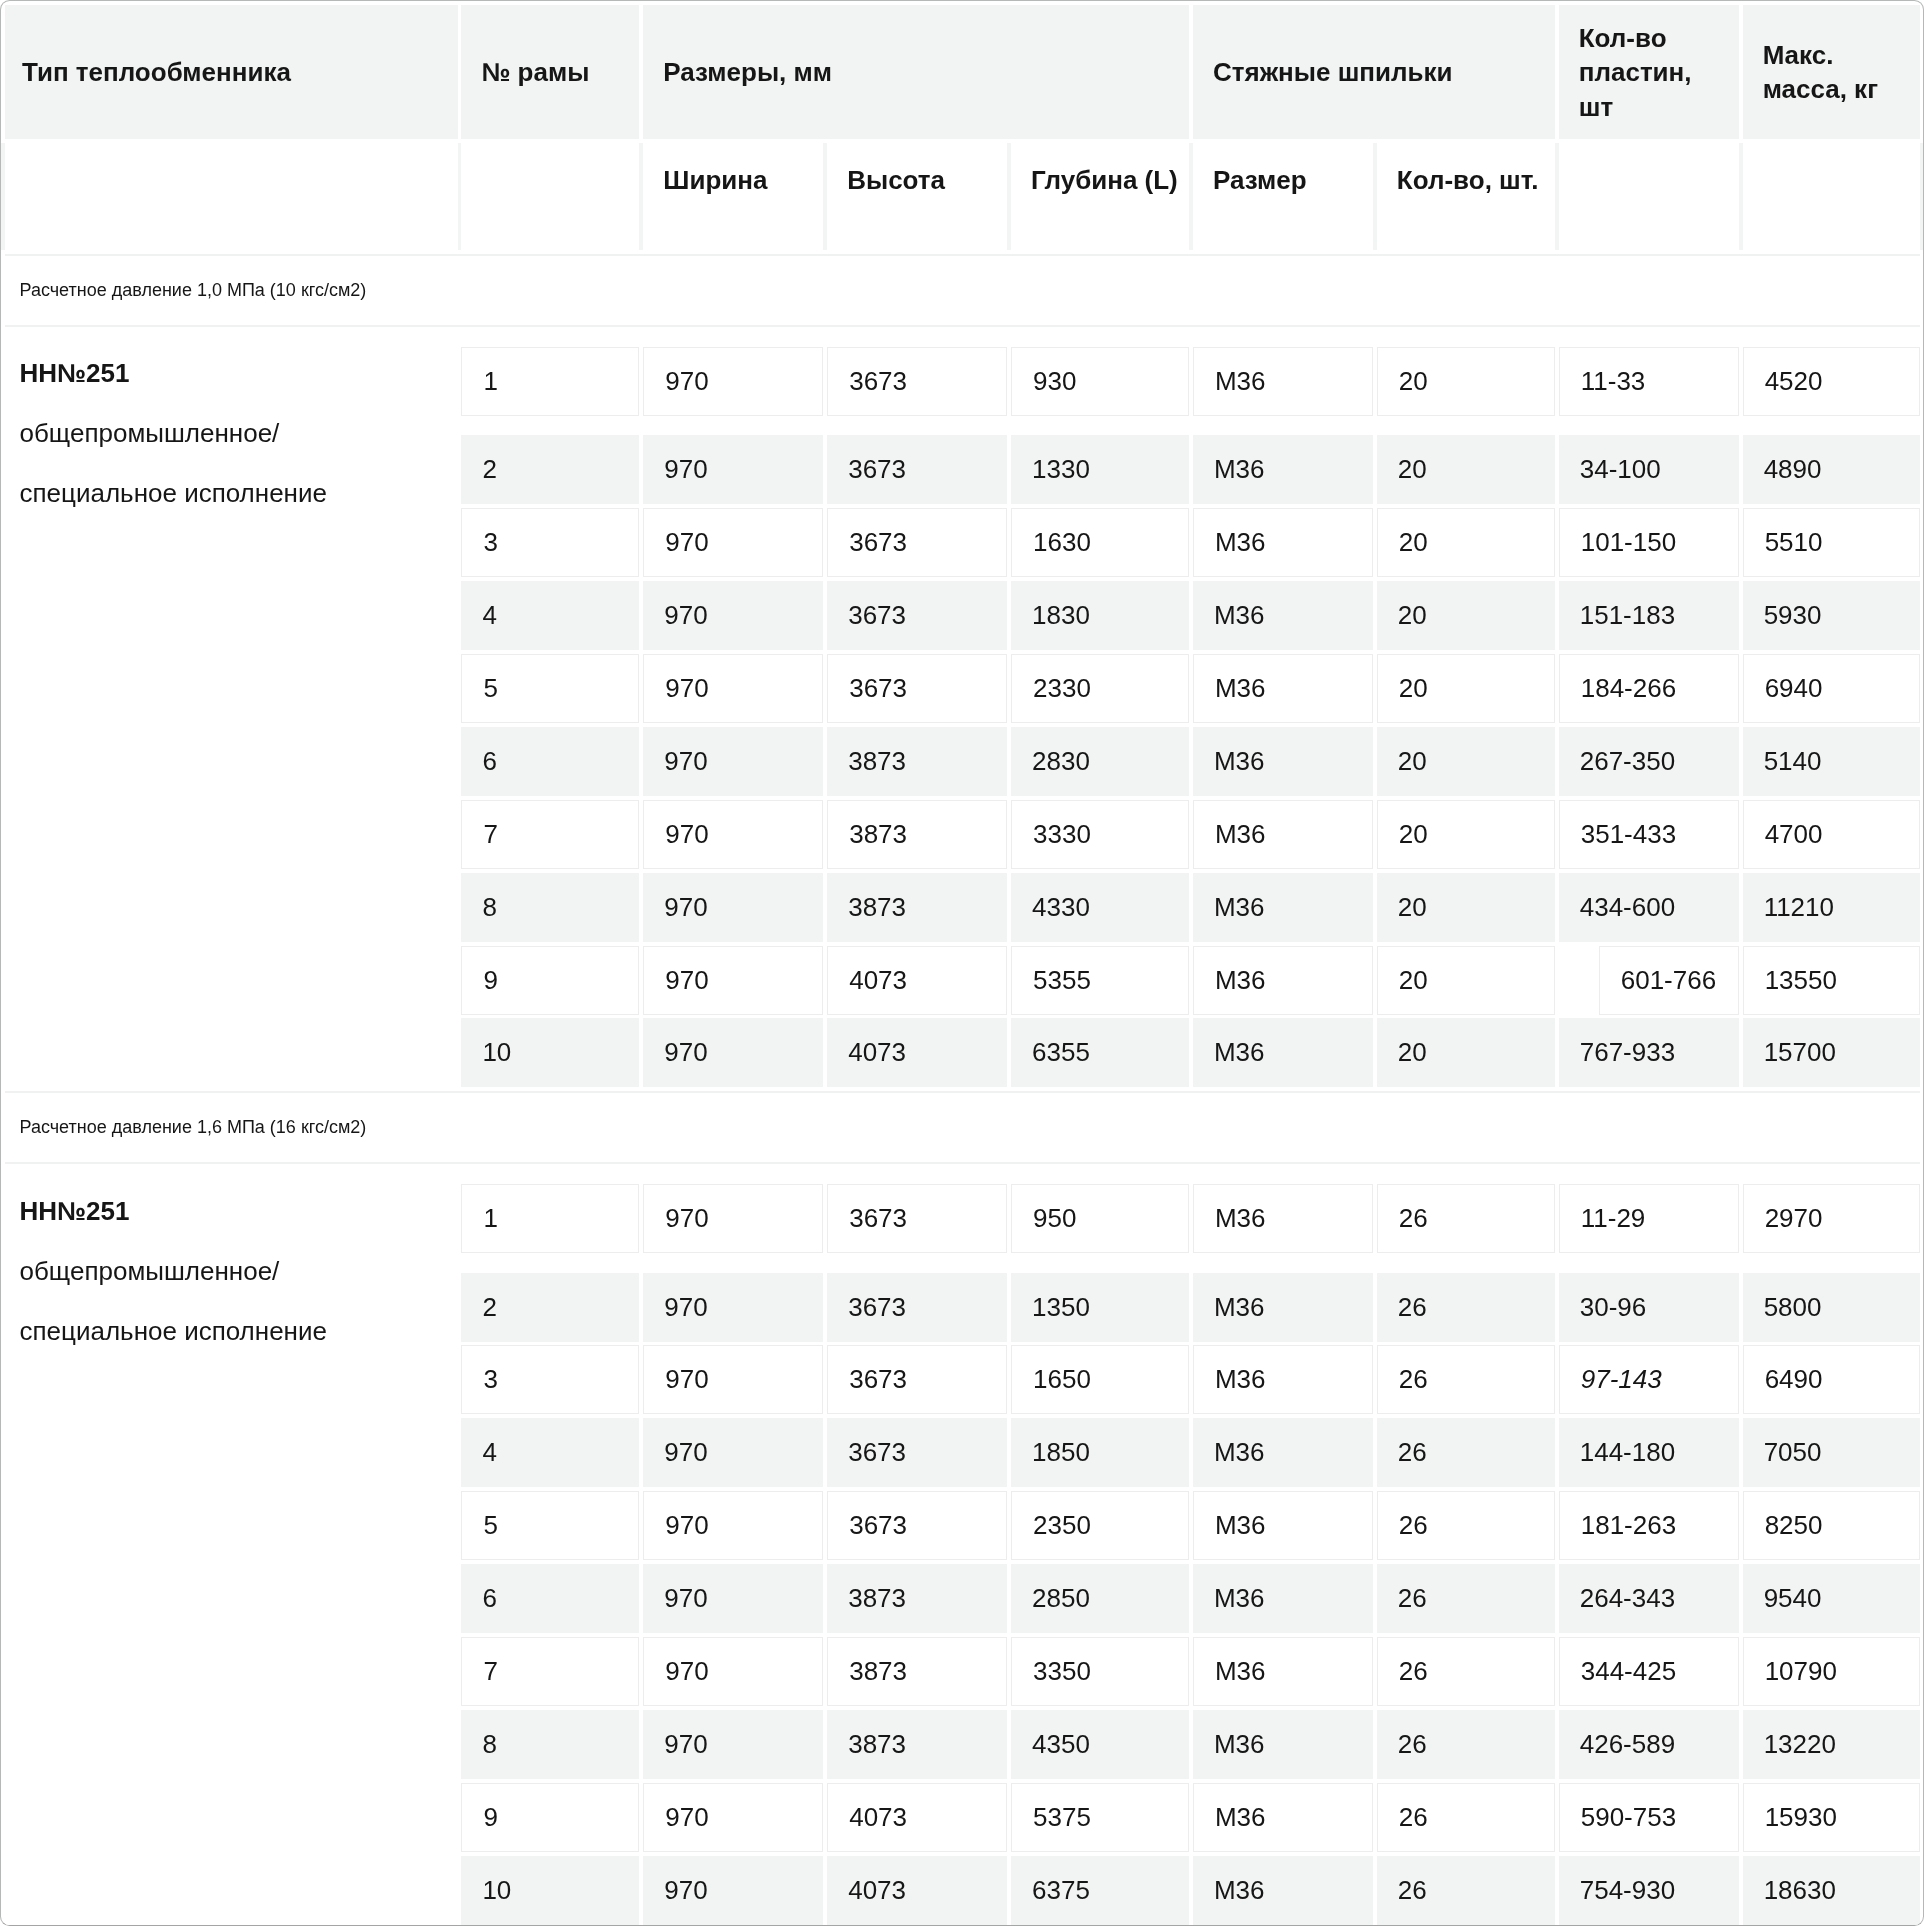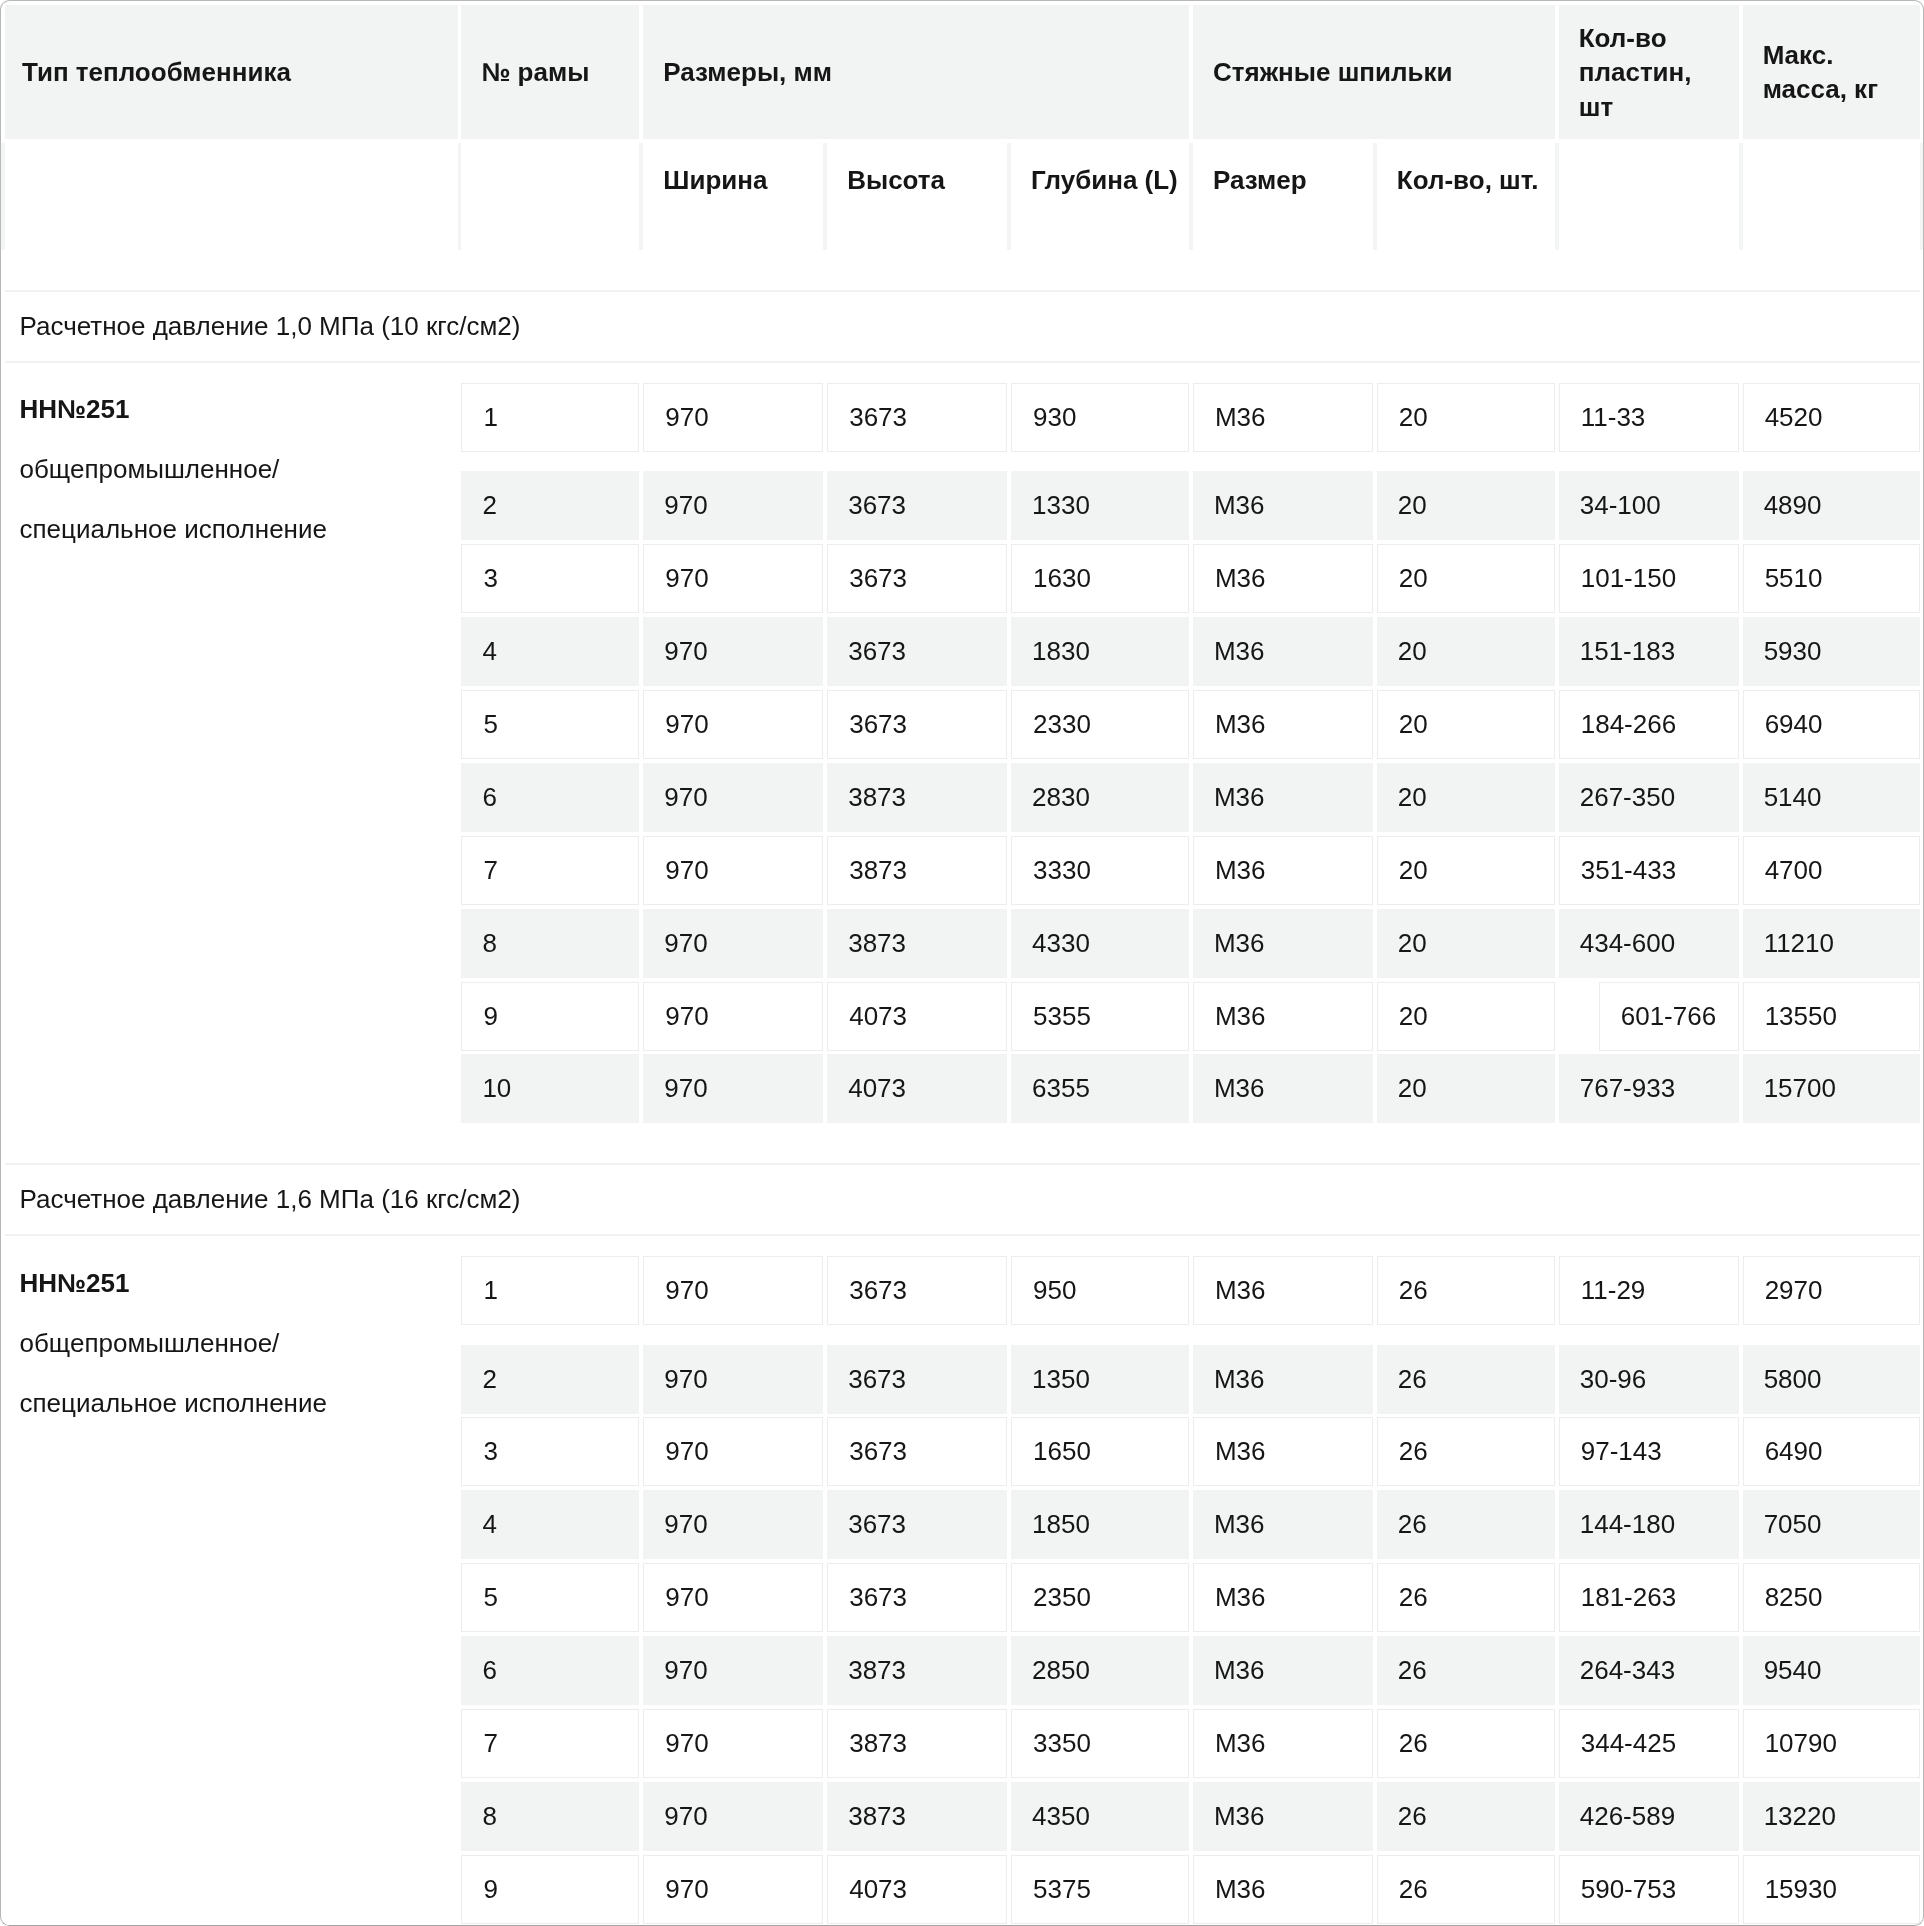--- a/index.html
+++ b/index.html
@@ -23,21 +23,21 @@
   .hcell.c1{padding-left:17.5px;}
   .backdrop{grid-row:2;grid-column:1/-1;background:#f3f4f4;margin:0 -3.5px;z-index:0;}
   .sub{
     grid-row:2;background:#ffffff;box-sizing:border-box;height:107px;
     padding:20px 8.7px 0 20px;font-weight:bold;font-size:26px;line-height:1.32;
     position:relative;z-index:1;
   }
   .band{
     grid-column:1/-1;background:#fff;box-sizing:border-box;height:73px;
     border-top:2.2px solid #f0f1f1;border-bottom:2.2px solid #f0f1f1;
-    display:flex;align-items:center;padding-left:15px;font-size:26px;margin-top:36px;
+    display:flex;align-items:center;padding-left:15px;font-size:18px;
   }
   .typecell{background:#fff;padding:24.4px 17.5px 0 15px;font-size:26px;line-height:1.4;}
   .tname{font-weight:bold;margin-bottom:23.6px;}
   .tline{margin-bottom:23.6px;}
   .cell{
     display:flex;align-items:center;box-sizing:border-box;
     padding-left:21px;font-size:26px;height:69px;background:#fff;
   }
   .wht{border:0.9px solid #ededed;}
   .alt{background:#f2f3f3;}
@@ -174,21 +174,21 @@
       <div class="cell alt" style="grid-area: 16 / 6;">М36</div>
       <div class="cell alt" style="grid-area: 16 / 7;">26</div>
       <div class="cell alt" style="grid-area: 16 / 8;">30-96</div>
       <div class="cell alt" style="grid-area: 16 / 9;">5800</div>
       <div class="cell wht" style="grid-area: 17 / 2;">3</div>
       <div class="cell wht" style="grid-area: 17 / 3;">970</div>
       <div class="cell wht" style="grid-area: 17 / 4;">3673</div>
       <div class="cell wht" style="grid-area: 17 / 5;">1650</div>
       <div class="cell wht" style="grid-area: 17 / 6;">М36</div>
       <div class="cell wht" style="grid-area: 17 / 7;">26</div>
-      <div class="cell wht" style="grid-area: 17 / 8;">97-143</div>
+      <div class="cell wht" style="grid-area: 17 / 8; font-style: italic;">97-143</div>
       <div class="cell wht" style="grid-area: 17 / 9;">6490</div>
       <div class="cell alt" style="grid-area: 18 / 2;">4</div>
       <div class="cell alt" style="grid-area: 18 / 3;">970</div>
       <div class="cell alt" style="grid-area: 18 / 4;">3673</div>
       <div class="cell alt" style="grid-area: 18 / 5;">1850</div>
       <div class="cell alt" style="grid-area: 18 / 6;">М36</div>
       <div class="cell alt" style="grid-area: 18 / 7;">26</div>
       <div class="cell alt" style="grid-area: 18 / 8;">144-180</div>
       <div class="cell alt" style="grid-area: 18 / 9;">7050</div>
       <div class="cell wht" style="grid-area: 19 / 2;">5</div>

